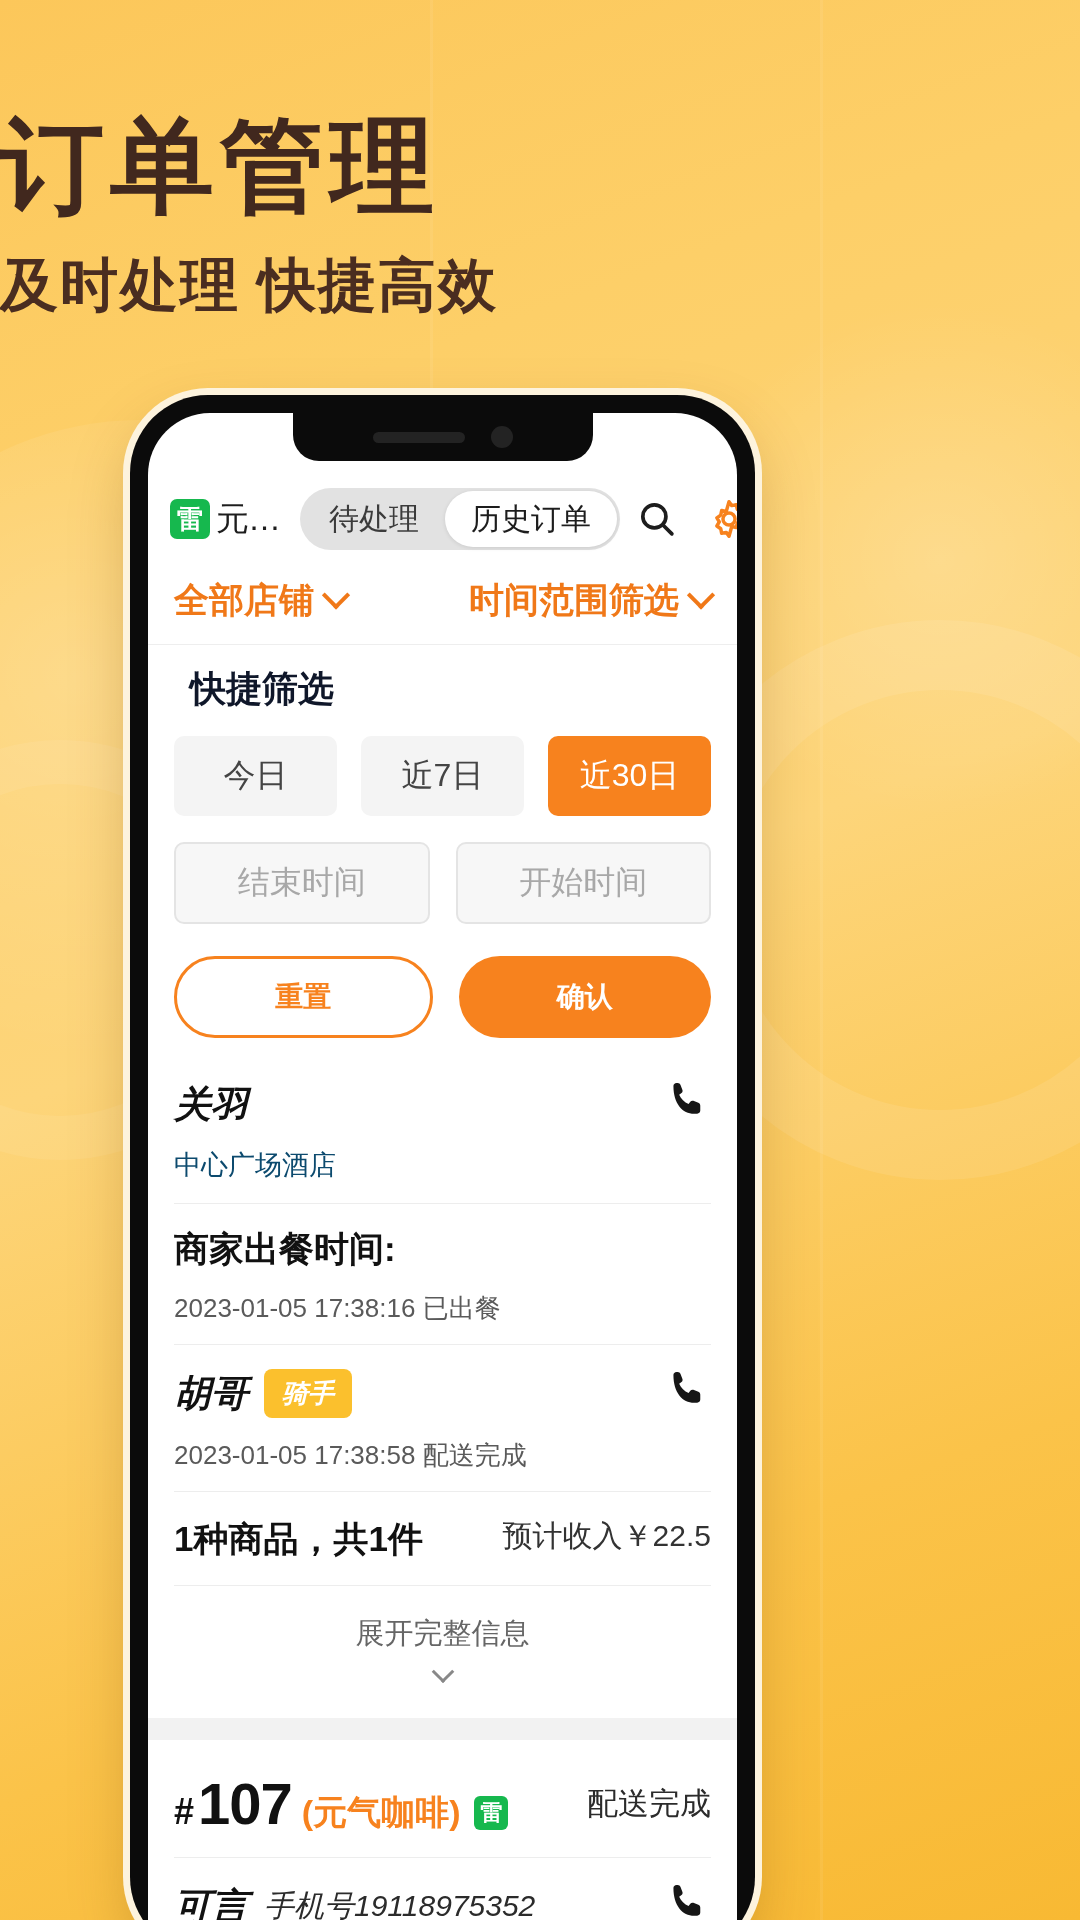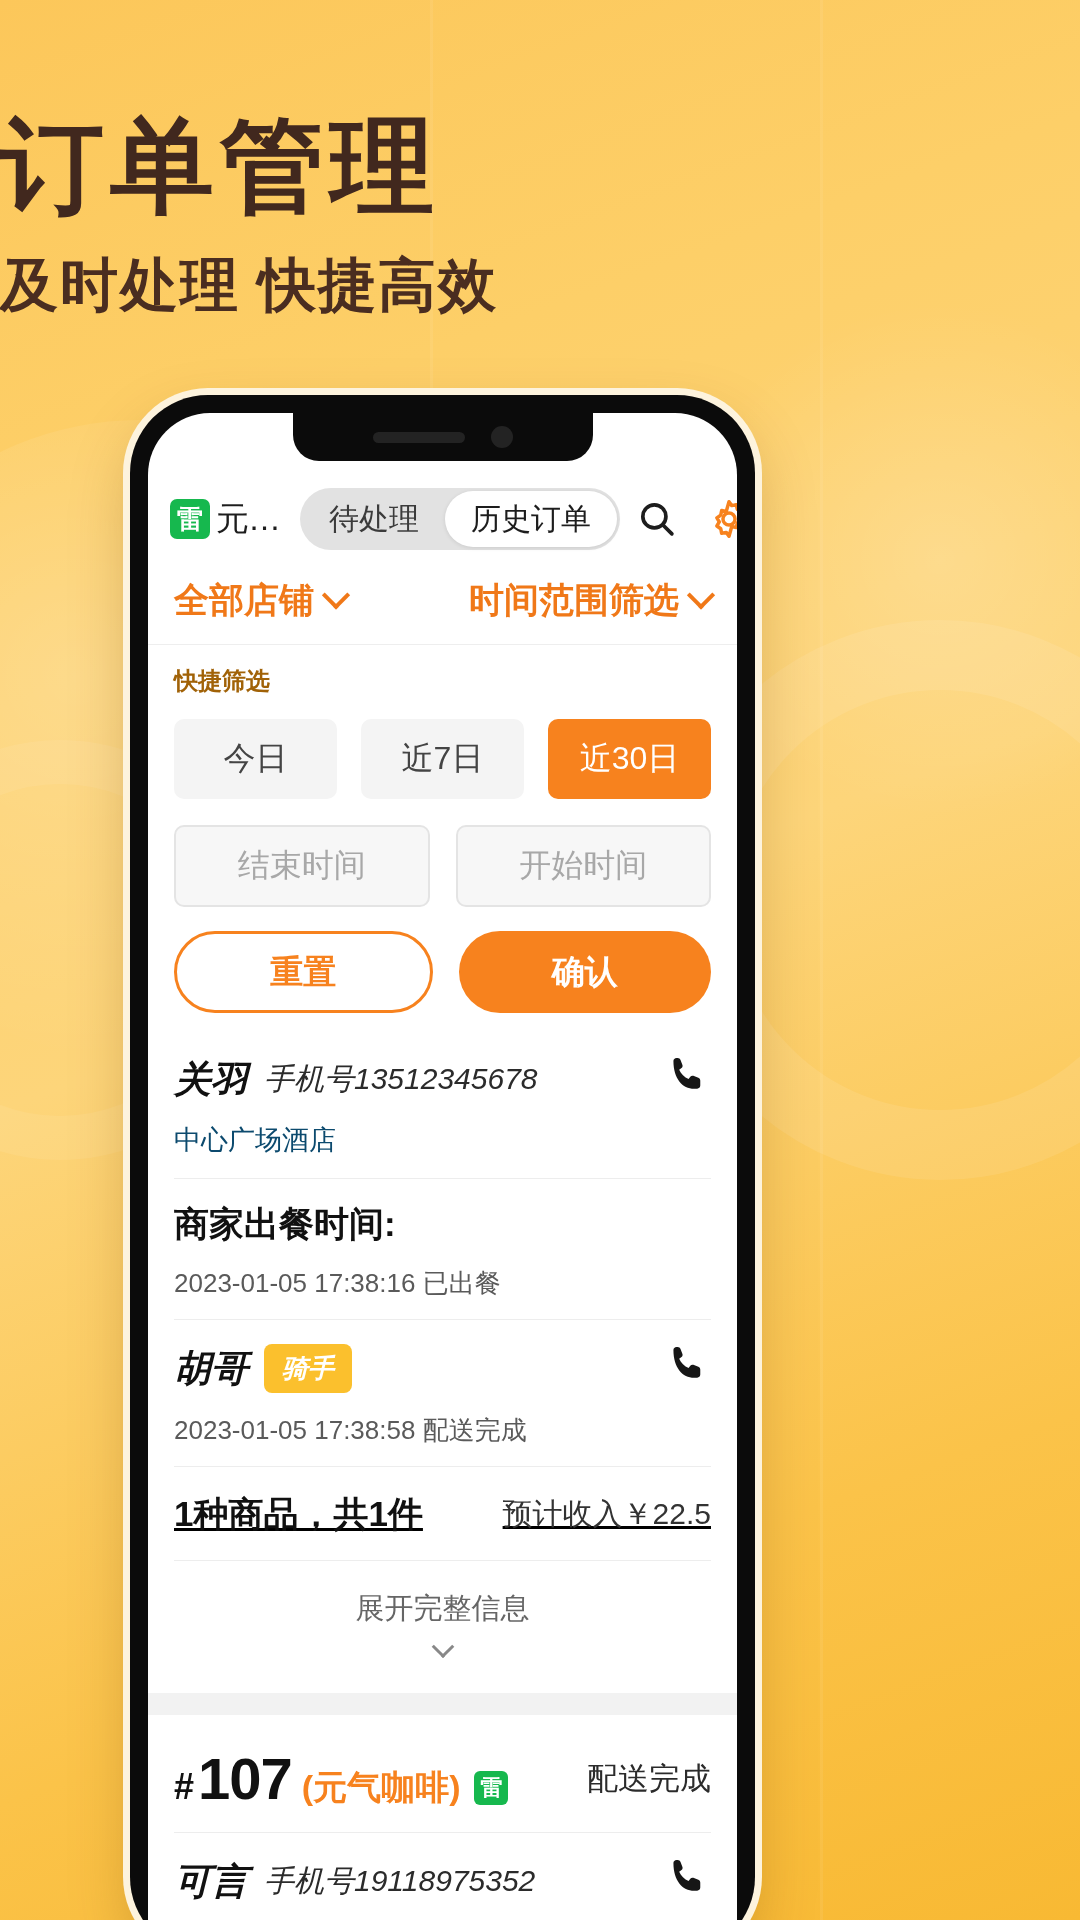--- a/index.html
+++ b/index.html
@@ -93,39 +93,39 @@
     padding: 14px 26px 20px 26px;
     border-bottom: 1px solid #eeeeee;
   }
   .filter-item { display: flex; align-items: center; gap: 12px;
                  color: #f07818; font-size: 35px; font-weight: 600; }
   .chev { width: 20px; height: 20px; border-right: 4px solid #f07818;
           border-bottom: 4px solid #f07818; transform: rotate(45deg) translate(-4px,-4px); }
 
   
   .panel { padding: 20px 26px 18px 26px; }
-  .panel-title { font-size: 24px; font-weight: 700; color: #a16207; margin-bottom: 22px; }
+  .panel-title { font-size: 36px; font-weight: 700; color: #0f172a; margin-bottom: 22px; margin-left: 16px; }
   .chips { display: flex; gap: 24px; }
   .chip {
     flex: 1; height: 80px; border-radius: 10px; background: #f4f4f4;
     display: flex; align-items: center; justify-content: center;
     font-size: 32px; color: #444;
   }
   .chip.active { background: #f7821e; color: #fff; font-weight: 500; }
   .date-row { display: flex; gap: 26px; margin-top: 26px; }
   .date-input {
     flex: 1; height: 82px; border: 2px solid #e4e4e4; border-radius: 10px;
     background: #f7f7f7; display: flex; align-items: center; justify-content: center;
     font-size: 32px; color: #a8a8a8;
   }
   .action-row { display: flex; gap: 26px; margin-top: 24px; }
   .btn {
     flex: 1; height: 82px; border-radius: 44px;
     display: flex; align-items: center; justify-content: center;
-    font-size: 33px; font-weight: 600;
+    font-size: 28px; font-weight: 600; margin-top: 8px;
   }
   .btn-reset { border: 3px solid #f7821e; color: #f7821e; background: #fff; }
   .btn-confirm { background: #f7821e; color: #fff; }
 
   
   .order { padding: 0 26px; }
   .line { height: 1px; background: #ededed; }
   .row {
     display: flex; align-items: center; justify-content: space-between;
     padding: 22px 0 6px 0;
@@ -135,23 +135,22 @@
   .cust-phone { font-size: 30px; color: #2b2b2b; }
   .addr { font-size: 27px; color: #0c4a6e; padding: 10px 0 20px 0; }
   .sec-title { font-size: 35px; font-weight: 700; color: #111; padding: 22px 0 6px 0; }
   .timestamp { font-size: 26px; color: #5a5a5a; padding: 12px 0 18px 0; }
   .tag-rider {
     background: #fbc02d; color: #fff; font-size: 26px; font-weight: 600;
     padding: 7px 18px; border-radius: 8px;
   }
   .phone-ico { font-size: 44px; color: #161616; line-height: 1; }
   .summary {
-    display: flex; align-items: center; justify-content: space-between;
+    display: flex; align-items: flex-start; justify-content: space-between;
     padding: 24px 0 22px 0;
-    text-decoration: underline;
   }
   .summary-left { font-size: 35px; font-weight: 700; color: #111; }
   .summary-right { font-size: 30px; color: #333; }
   .expand {
     display: flex; align-items: center; justify-content: flex-end; gap: 14px;
     padding: 28px 0 34px 0; font-size: 29px; color: #666; flex-direction: column;
   }
   .chev-sm { width: 16px; height: 16px; border-right: 3px solid #888;
              border-bottom: 3px solid #888; transform: rotate(45deg) translate(-3px,-3px); }
   .gap { height: 22px; background: #f2f2f2; margin: 0 -26px; }
@@ -252,21 +251,20 @@
         <div class="action-row">
           <div class="btn btn-reset">重置</div>
           <div class="btn btn-confirm">确认</div>
         </div>
       </div>
 
       <div class="order">
         <div class="row">
           <div class="name-block">
             <span class="cust-name">关羽</span>
-            <span class="cust-phone">手机号13512345678</span>
           </div>
           <div class="phone-ico">
             <svg width="46" height="46" viewBox="0 0 24 24" fill="#161616">
               <path d="M6.6 2.6c.7 0 1.3.4 1.5 1l1 2.6c.2.6 0 1.2-.5 1.6l-1.2.9c1 2.2 2.7 3.9 4.9 4.9l.9-1.2c.4-.5 1-.7 1.6-.5l2.6 1c.6.2 1 .8 1 1.5v2.6c0 .9-.7 1.6-1.6 1.6C9.9 19.6 4.4 14.1 4.4 4.2c0-.9.7-1.6 1.6-1.6z"></path>
             </svg>
           </div>
         </div>
         <div class="addr">中心广场酒店</div>
         <div class="line"></div>
 

